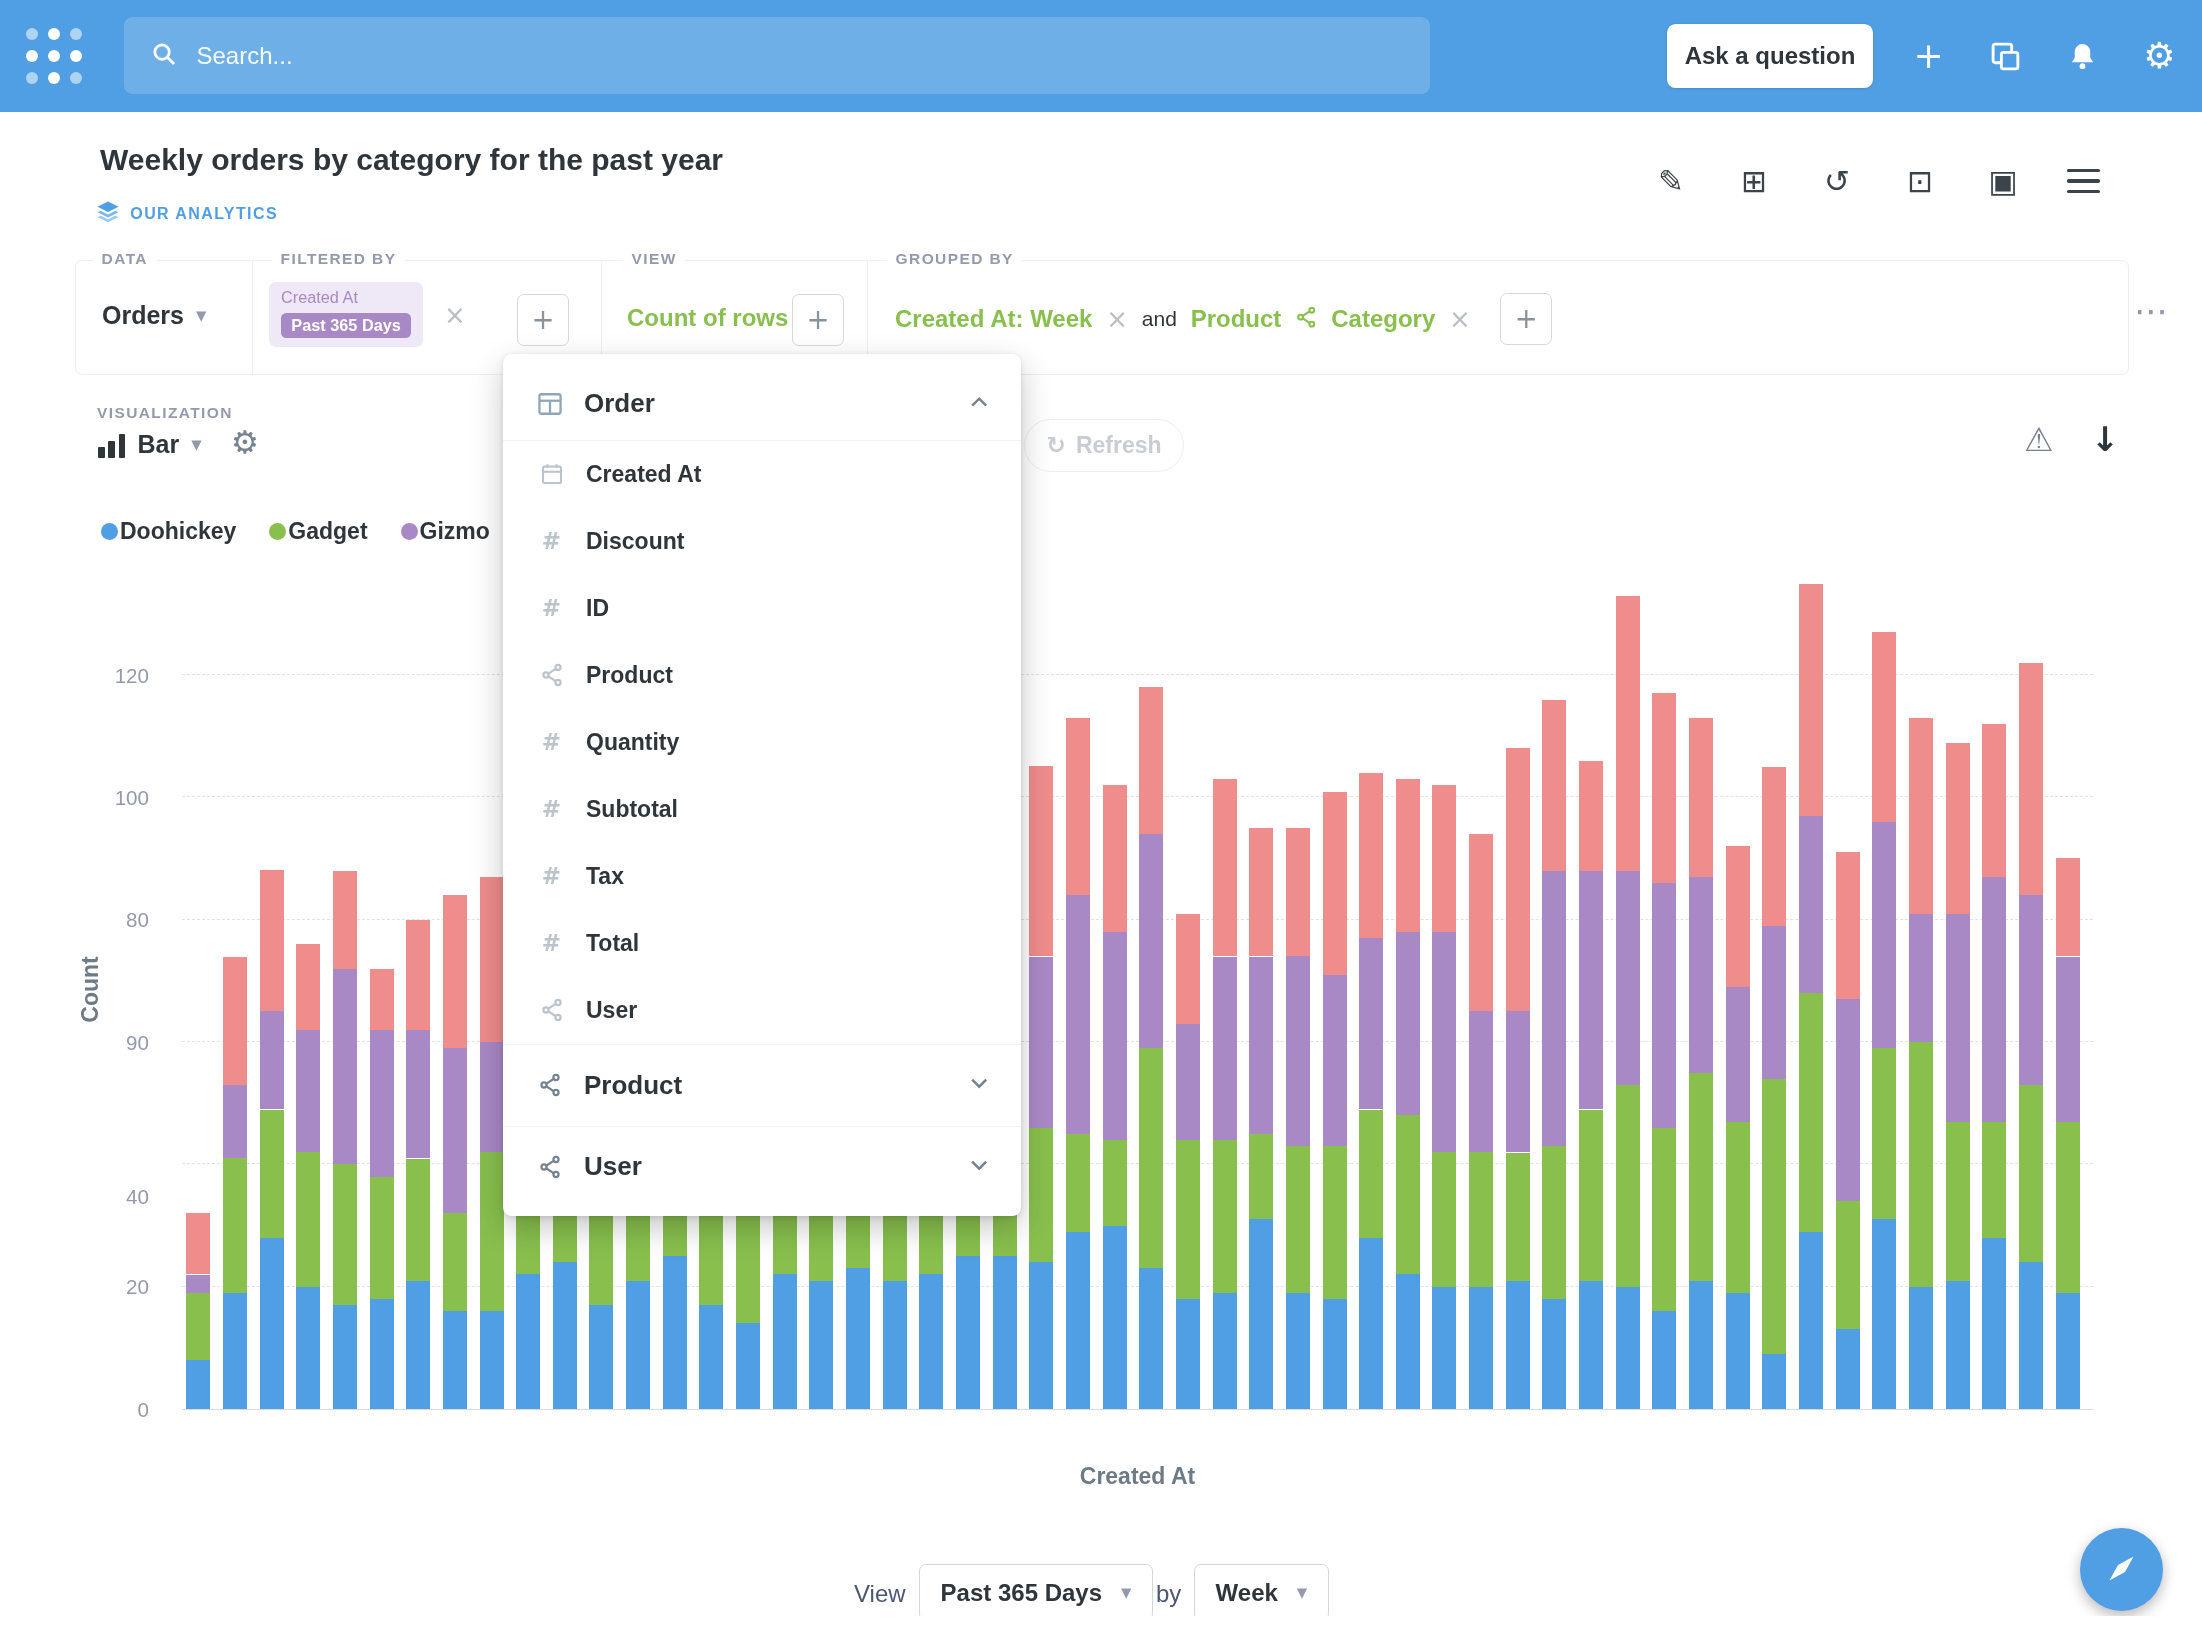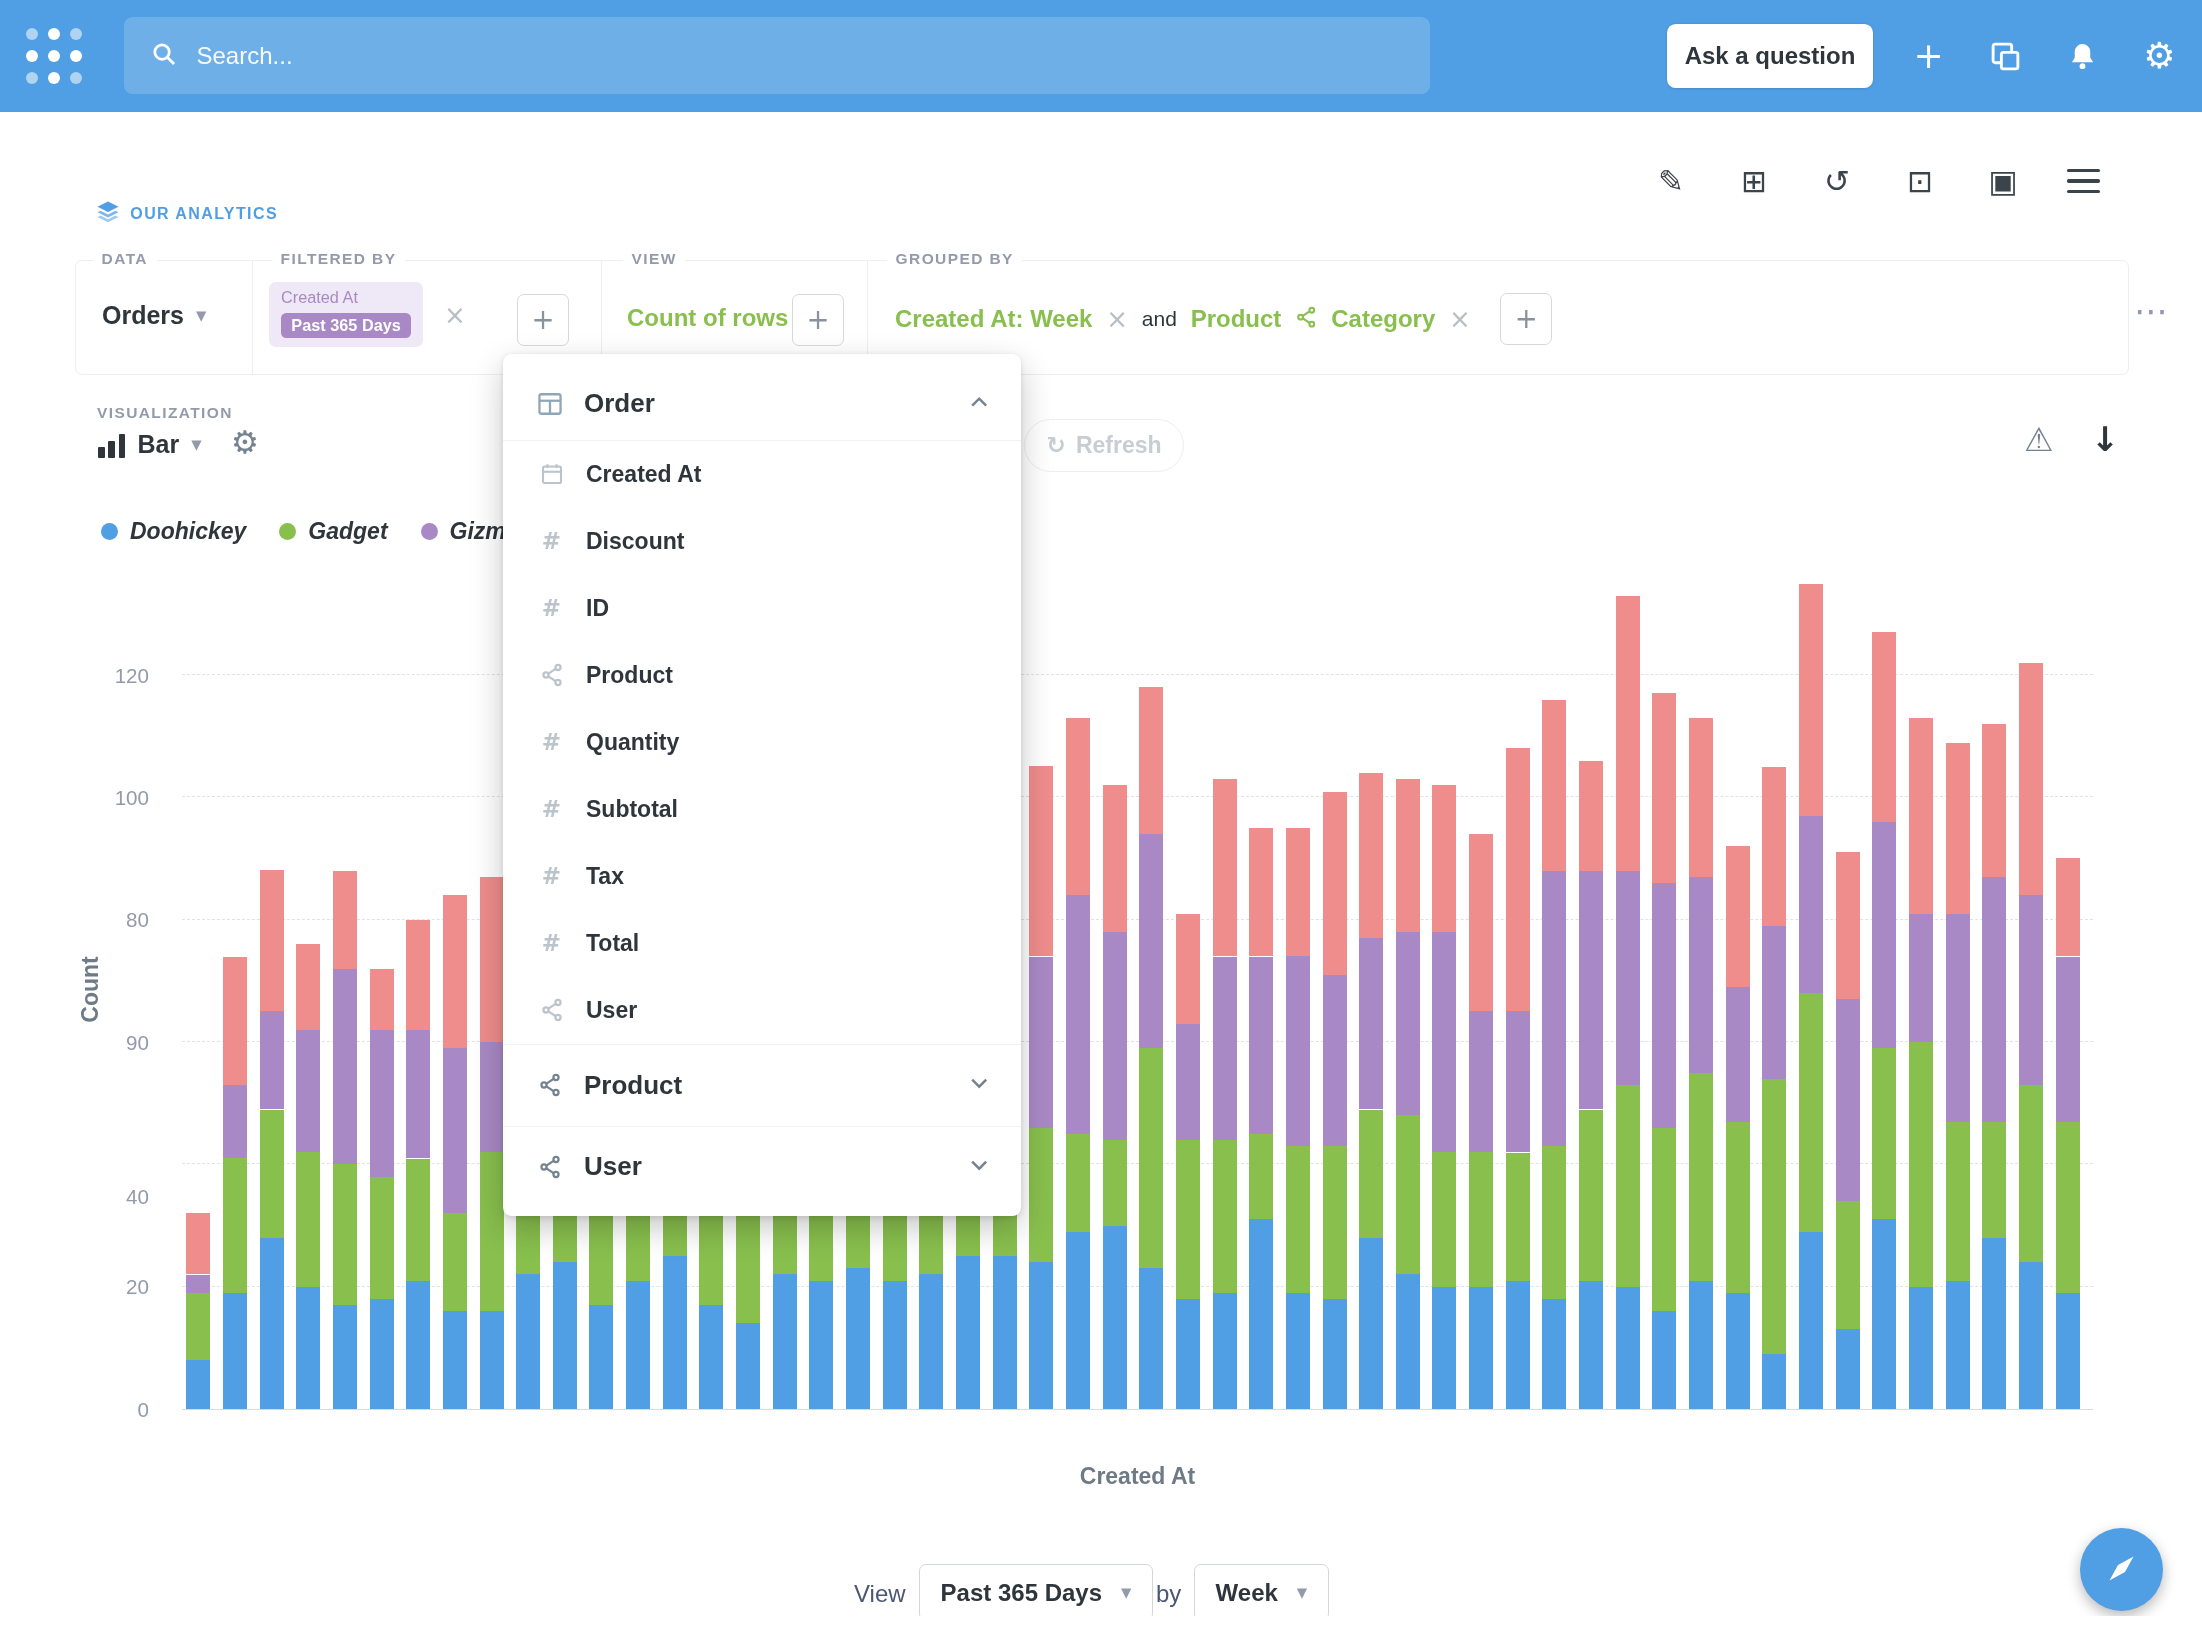--- a/index.html
+++ b/index.html
@@ -60,21 +60,21 @@
   .viz-bars i{width:6.9px;background:#2E353B;border-radius:0.9px;display:block;}
   .viz-gear{position:absolute;left:231px;top:427px;color:#74838F;font-size:31px;cursor:pointer;}
   .refresh{position:absolute;left:1024px;top:419px;width:160px;height:53px;border-radius:27.5px;
       border:1.7px solid #ECEEF0;background:#fff;color:#C7CDD3;font-size:23px;font-weight:700;
       display:flex;align-items:center;justify-content:center;gap:10.3px;cursor:default;font-family:inherit;}
   .warn-ic{position:absolute;left:2024px;top:423px;color:#74838F;font-size:33px;cursor:pointer;}
   .dl-ic{position:absolute;left:2091px;top:422px;color:#2E353B;font-size:34px;font-weight:700;cursor:pointer;}
 
   
   .legend{position:absolute;left:101px;top:518px;display:flex;align-items:center;gap:33px;}
-  .legend-item{display:flex;align-items:center;gap:12px;cursor:pointer;font-style:italic;}
+  .legend-item{display:flex;align-items:center;gap:2px;cursor:pointer;}
   .legend-dot{width:17px;height:17px;border-radius:50%;display:block;}
   .legend-label{font-size:23px;font-weight:700;color:#2E353B;}
 
   
   .chart-plot{position:absolute;left:182px;top:568px;width:1911px;height:841px;
       border-bottom:0.9px solid #D8DCE0;}
   .gridline{position:absolute;left:0;width:100%;height:0;border-top:0.9px dashed #DFE3E6;}
   .seg{position:absolute;}
   .y-axis{position:absolute;left:72px;top:568px;width:89px;height:841px;}
   .ytick{position:absolute;right:12px;font-size:20.6px;color:#949AAB;width:77px;text-align:right;line-height:26px;}
@@ -147,20 +147,21 @@
       <span class="nav-ic">
         <svg width="31" height="31" viewBox="0 0 16 16" fill="#fff">
           <path d="M8 1.5a4 4 0 0 0-4 4v3.2L2.5 11h11L12 8.7V5.5a4 4 0 0 0-4-4z"></path>
           <circle cx="8" cy="13" r="1.5"></circle>
         </svg>
       </span>
       <span class="nav-ic uicon">⚙</span>
     </div>
   </header>
 
+  <h1 class="q-title" style="margin:0;">Weekly orders by category for the past year</h1>
   <div class="collection">
     <span>
       <svg width="24" height="24" viewBox="0 0 16 16" fill="#509EE3">
         <path d="M8 1 15 4.5 8 8 1 4.5z"></path>
         <path d="M3 7.2 1 8.2 8 11.7 15 8.2 13 7.2 8 9.7z" opacity="0.75"></path>
         <path d="M3 10.4 1 11.4 8 14.9 15 11.4 13 10.4 8 12.9z" opacity="0.55"></path>
       </svg>
     </span>
     <span class="c-label">OUR ANALYTICS</span>
   </div>

